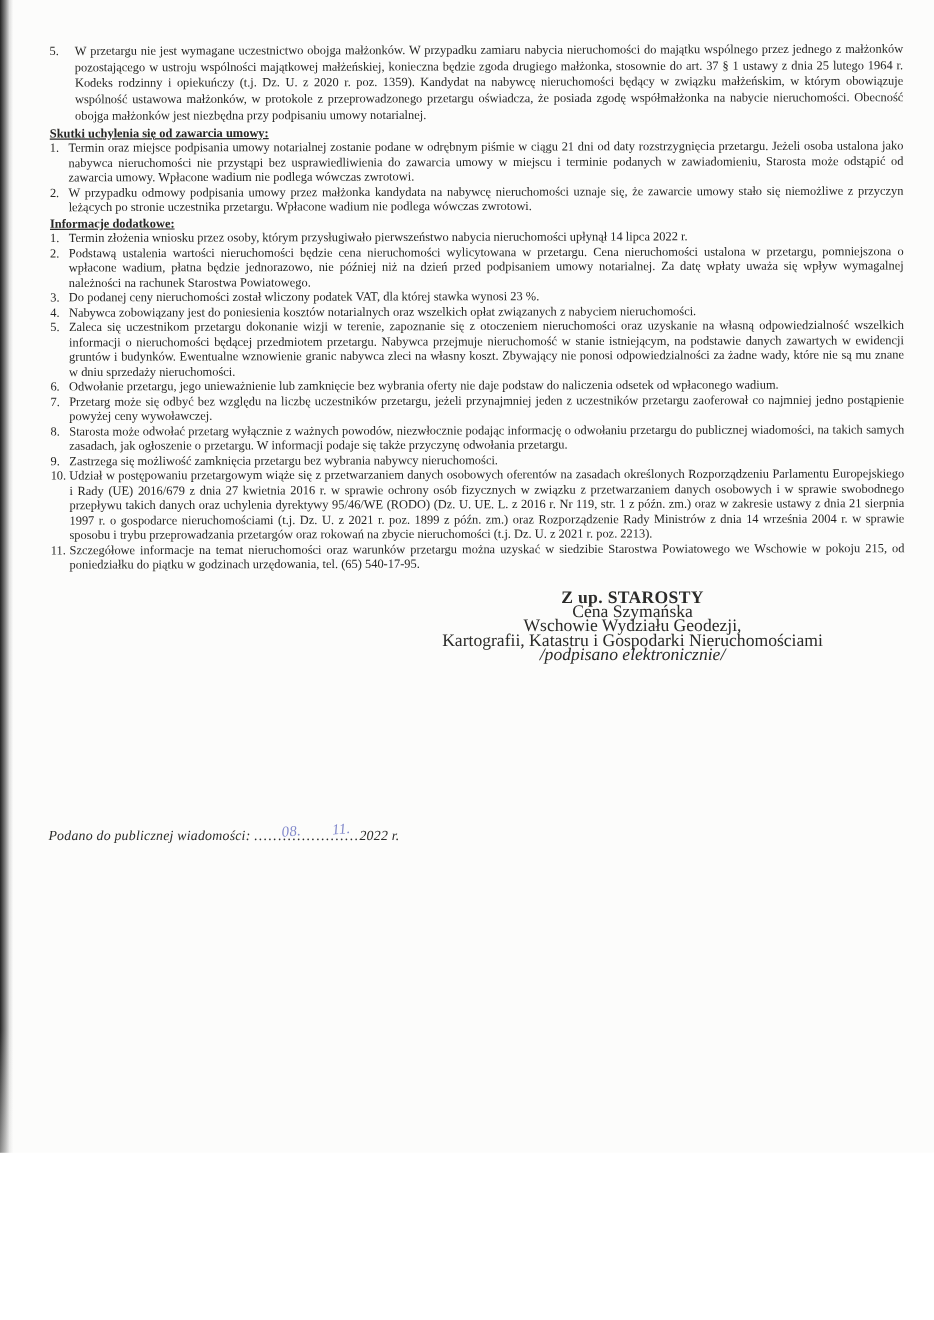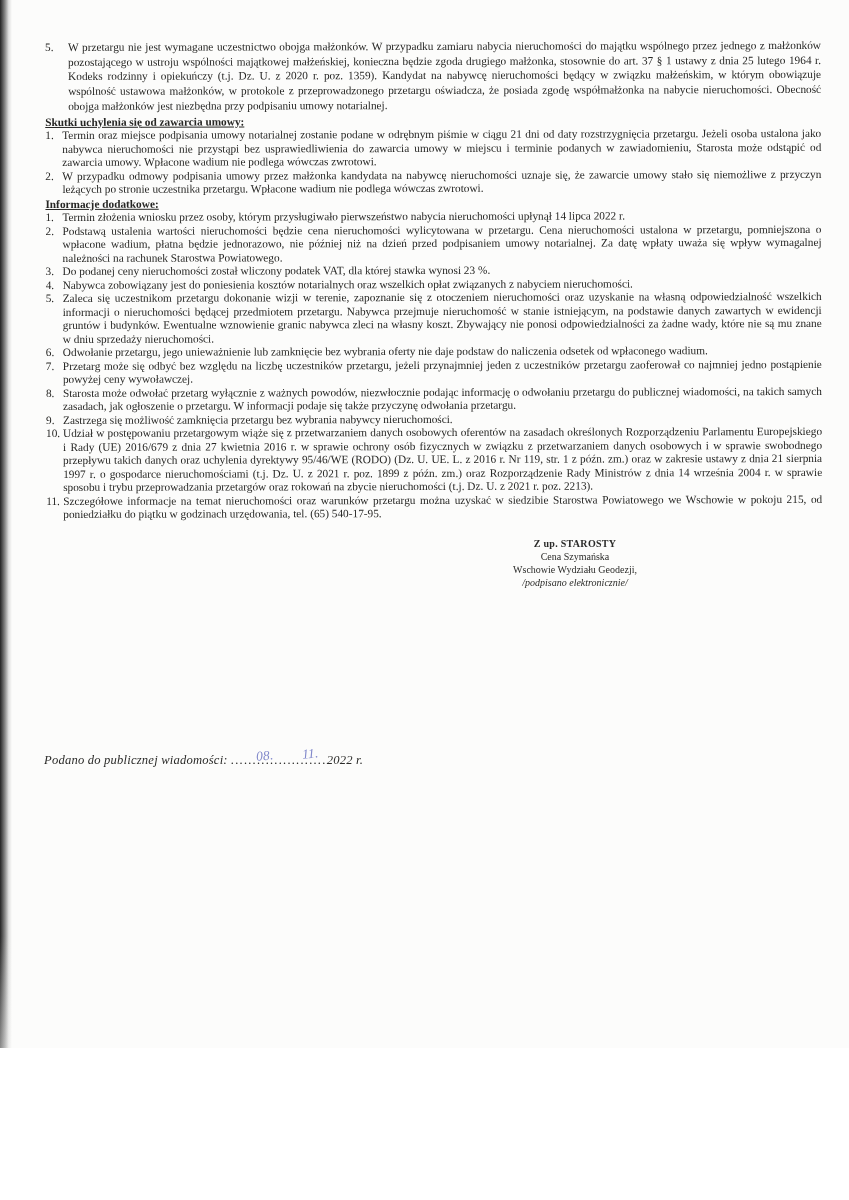--- a/index.html
+++ b/index.html
@@ -24,21 +24,21 @@
   .li{padding-left:17px;text-indent:-17px;}
   .li .num{display:inline-block;width:17px;text-indent:0;}
   .intro{padding-left:23px;text-indent:-23px;line-height:14.7px;margin-bottom:2px;}
   .intro .num{display:inline-block;width:23px;text-indent:0;}
   .head{
     font-size:11.3px;font-weight:bold;text-decoration:underline;
     margin:1px 0 0 0;line-height:13.6px;text-align:left;
   }
   .signature{
     position:absolute;left:400px;top:537px;width:350px;
-    text-align:center;font-size:10px;line-height:13px;color:#2a2a28;
+    text-align:center;font-size:16px;line-height:13px;color:#2a2a28;
   }
   .sig-authority{font-weight:bold;letter-spacing:.3px;}
   .sig-note{font-style:italic;font-family:Liberation Serif, serif;}
   .publication{
     position:absolute;left:44px;top:753px;
     font-size:12.6px;font-style:italic;color:#2a2a28;letter-spacing:.2px;
   }
   .dots{letter-spacing:1.2px;}
   .hw{
     position:absolute;color:#8289cb;font-size:13.5px;font-style:italic;
@@ -103,20 +103,21 @@
     <div class="li">
       <span class="num">11.</span><span>Szczegółowe informacje na temat nieruchomości oraz warunków przetargu można uzyskać w siedzibie Starostwa Powiatowego we Wschowie w pokoju 215, od poniedziałku do piątku w godzinach urzędowania, tel. (65) 540-17-95.</span>
     </div>
 
   </div>
 
   <div class="signature">
     <div class="sig-authority">Z up. STAROSTY</div>
     <div>Cena Szymańska</div>
     <div>Wschowie Wydziału Geodezji,</div>
+    <div>Kartografii, Katastru i Gospodarki Nieruchomościami</div>
     <div class="sig-note">/podpisano elektronicznie/</div>
   </div>
 
   <div class="publication">
     <span>Podano do publicznej wiadomości: </span><span class="dots">......................</span><span>2022 r.</span>
     <span class="hw hw-day">08.</span>
     <span class="hw hw-month">11.</span>
   </div>
 </div>
 

